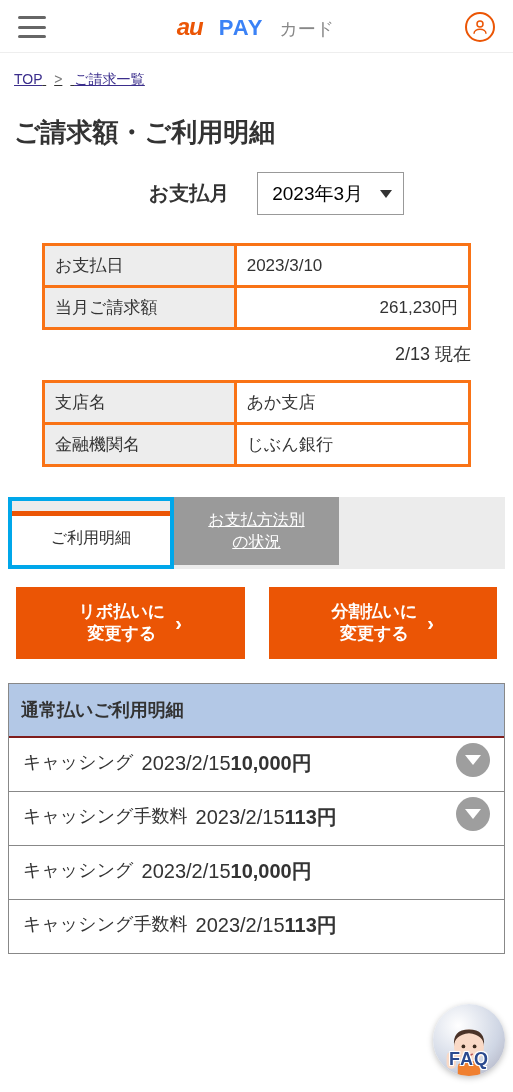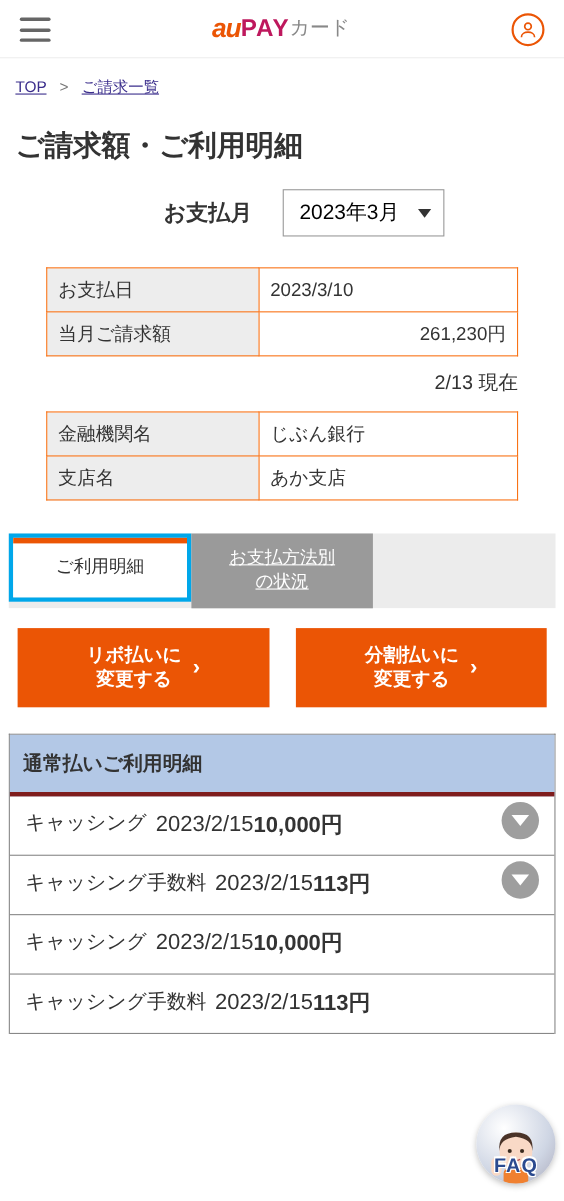--- a/index.html
+++ b/index.html
@@ -11,58 +11,58 @@
   }
   .header {
     display: flex;
     align-items: center;
     justify-content: space-between;
     padding: 12px 18px 10px;
     border-bottom: 1px solid #eee;
   }
   .hamburger { width: 28px; height: 22px; display: flex; flex-direction: column; justify-content: space-between; cursor: pointer; }
   .hamburger span { display: block; height: 3px; background: #666; border-radius: 2px; }
-  .logo { display: flex; align-items: flex-start; gap: 0; }
+  .logo { display: flex; align-items: flex-end; gap: 16px; }
   .logo-au { color: #eb5505; font-weight: 800; font-size: 24px; font-style: italic; letter-spacing: -1px; }
-  .logo-pay { color: #be185d; font-weight: 800; font-size: 22px; letter-spacing: 1px; }
+  .logo-pay { color: #3b82f6; font-weight: 800; font-size: 22px; letter-spacing: 1px; }
   .logo-card { color: #888; font-size: 18px; margin-left: 0; }
   .profile-icon { width: 30px; height: 30px; border: 2px solid #eb5505; border-radius: 50%; display:flex; align-items:center; justify-content:center; cursor:pointer;}
   .profile-icon svg { width: 18px; height: 18px; }
 
-  .breadcrumb { padding: 18px 14px 8px; font-size: 14px; }
+  .breadcrumb { padding: 18px 14px 8px; font-size: 14px; text-decoration: underline; }
   .breadcrumb a { color: #3b2e8c; text-decoration: underline; }
   .breadcrumb .sep { color: #777; margin: 0 8px; }
 
   .page-title { font-size: 26px; font-weight: 700; padding: 18px 14px 22px; }
 
   .month-selector { display:flex; align-items:center; justify-content:center; gap: 28px; margin-bottom: 28px;}
   .month-label { font-size: 20px; font-weight: 700; margin-left: 40px; }
   .month-select { font-size: 19px; padding: 10px 40px 10px 14px; border: 1px solid #999; background:#fff; appearance:none; -webkit-appearance:none; position:relative;}
   .select-wrap { position: relative; }
   .select-wrap::after { content:""; position:absolute; right:12px; top:50%; width:0;height:0;border-left:6px solid transparent;border-right:6px solid transparent;border-top:8px solid #333; transform:translateY(-50%); pointer-events:none;}
 
   .info-table { border-collapse: collapse; width: calc(100% - 84px); margin: 0 auto 10px; }
-  .info-table td, .info-table th { border: 1px solid #f97316; padding: 8px 10px; font-size: 17px; text-align:left; font-weight:400;}
+  .info-table td, .info-table th { border: 3px solid #f97316; padding: 8px 10px; font-size: 17px; text-align:left; font-weight:400;}
   .info-table th { background: #ededed; width: 45%; font-weight:400;}
   .info-table .right { text-align: right; }
   .asof { text-align: right; font-size: 18px; padding: 2px 42px 14px 0; }
 
   .tabs-outer { background:#ececec; margin: 30px 8px 0; padding:0; }
   .tabs { display:flex; }
   .tab { flex:0 0 33.33%; text-align:center; font-size:16px; padding: 16px 6px; color:#555; cursor:pointer; line-height:1.35;}
   .tab.active { background:#fff; color:#333; border-top: 5px solid #eb5505; padding-top:11px;}
   .tab.secondary { background:#9a9a9a; color:#fff;text-decoration:underline; }
   .tab-highlight { border: 4px solid #00a7ea; display:inline-block; }
 
   .action-buttons { display:flex; gap:24px; padding: 18px 16px 24px; background:#fff; }
   .action-btn { flex:1; background:#eb5505; color:#fff; border:none; padding:14px 10px; font-size:17px; font-weight:700; display:flex; align-items:center; justify-content:center; gap:10px; cursor:pointer; line-height:1.3;}
   .action-btn .chev { font-size:20px; }
 
   .detail-section { margin: 0 8px; border:1px solid #888; border-bottom:none;}
-  .detail-header { background:#b3c8e6; padding:14px 12px; font-size:18px; font-weight:700; border-bottom:4px solid #7f1d1d;}
+  .detail-header { background:#b3c8e6; padding:14px 12px; font-size:18px; font-weight:700; border-bottom:2px solid #7f1d1d;}
   .detail-row { padding: 12px 14px 14px; border-bottom:1px solid #888; display:flex; flex-direction:row; gap:8px; position:relative;}
   .detail-row .row-title { font-size:18px; }
   .detail-row .row-line { display:flex; justify-content:space-between; align-items:center; }
   .detail-row .row-date { font-size:20px; color:#333;}
   .detail-row .row-amount { font-size:20px; font-weight:700; padding-right: 50px;}
   .expand-btn { position:absolute; right:14px; bottom:14px; width:34px; height:34px; border-radius:50%; background:#9e9e9e; display:flex; align-items:center; justify-content:center; cursor:pointer;}
   .expand-btn::after { content:""; width:0;height:0;border-left:8px solid transparent;border-right:8px solid transparent;border-top:10px solid #fff;}
 
   .faq-badge { position:fixed; right:8px; bottom:16px; width:72px; height:72px; border-radius:50%; background:radial-gradient(circle at 35% 30%, #fff, #cfd6e4 60%, #aab 100%); display:flex; align-items:flex-end; justify-content:center; overflow:hidden; box-shadow:0 2px 6px rgba(0,0,0,.25); cursor:pointer;}
   .faq-badge .face { width:56px; height:56px; margin-bottom:-4px; }
@@ -117,33 +117,33 @@
     <th>当月ご請求額</th>
     <td class="right">261,230円</td>
   </tr>
 </tbody>
   </table>
 <div class="asof">2/13 現在</div>
 
 <table class="info-table">
   <tbody>
       <tr>
+    <th>支店名</th>
+    <td>あか支店</td>
+  </tr>
+  <tr>
     <th>金融機関名</th>
     <td>じぶん銀行</td>
   </tr>
-  <tr>
-    <th>支店名</th>
-    <td>あか支店</td>
-  </tr>
 </tbody>
   </table>
 
 <div class="tabs-outer">
   <span class="tab-highlight" style="width:33.33%;">
-    <div class="tabs" style="width:100%;">
+    <div class="tabs" style="width:100%;margin-top:10px;">
       <div class="tab active" style="flex:1;">ご利用明細</div>
     </div>
   </span><div class="tab secondary" style="display:inline-flex;align-items:center;justify-content:center;width:33.33%;vertical-align:top;height:68px;white-space:pre-line;">お支払方法別
 の状況</div>
 </div>
 
 <div class="action-buttons">
   <button class="action-btn">
     <span style="white-space:pre-line;">リボ払いに
 変更する</span>

